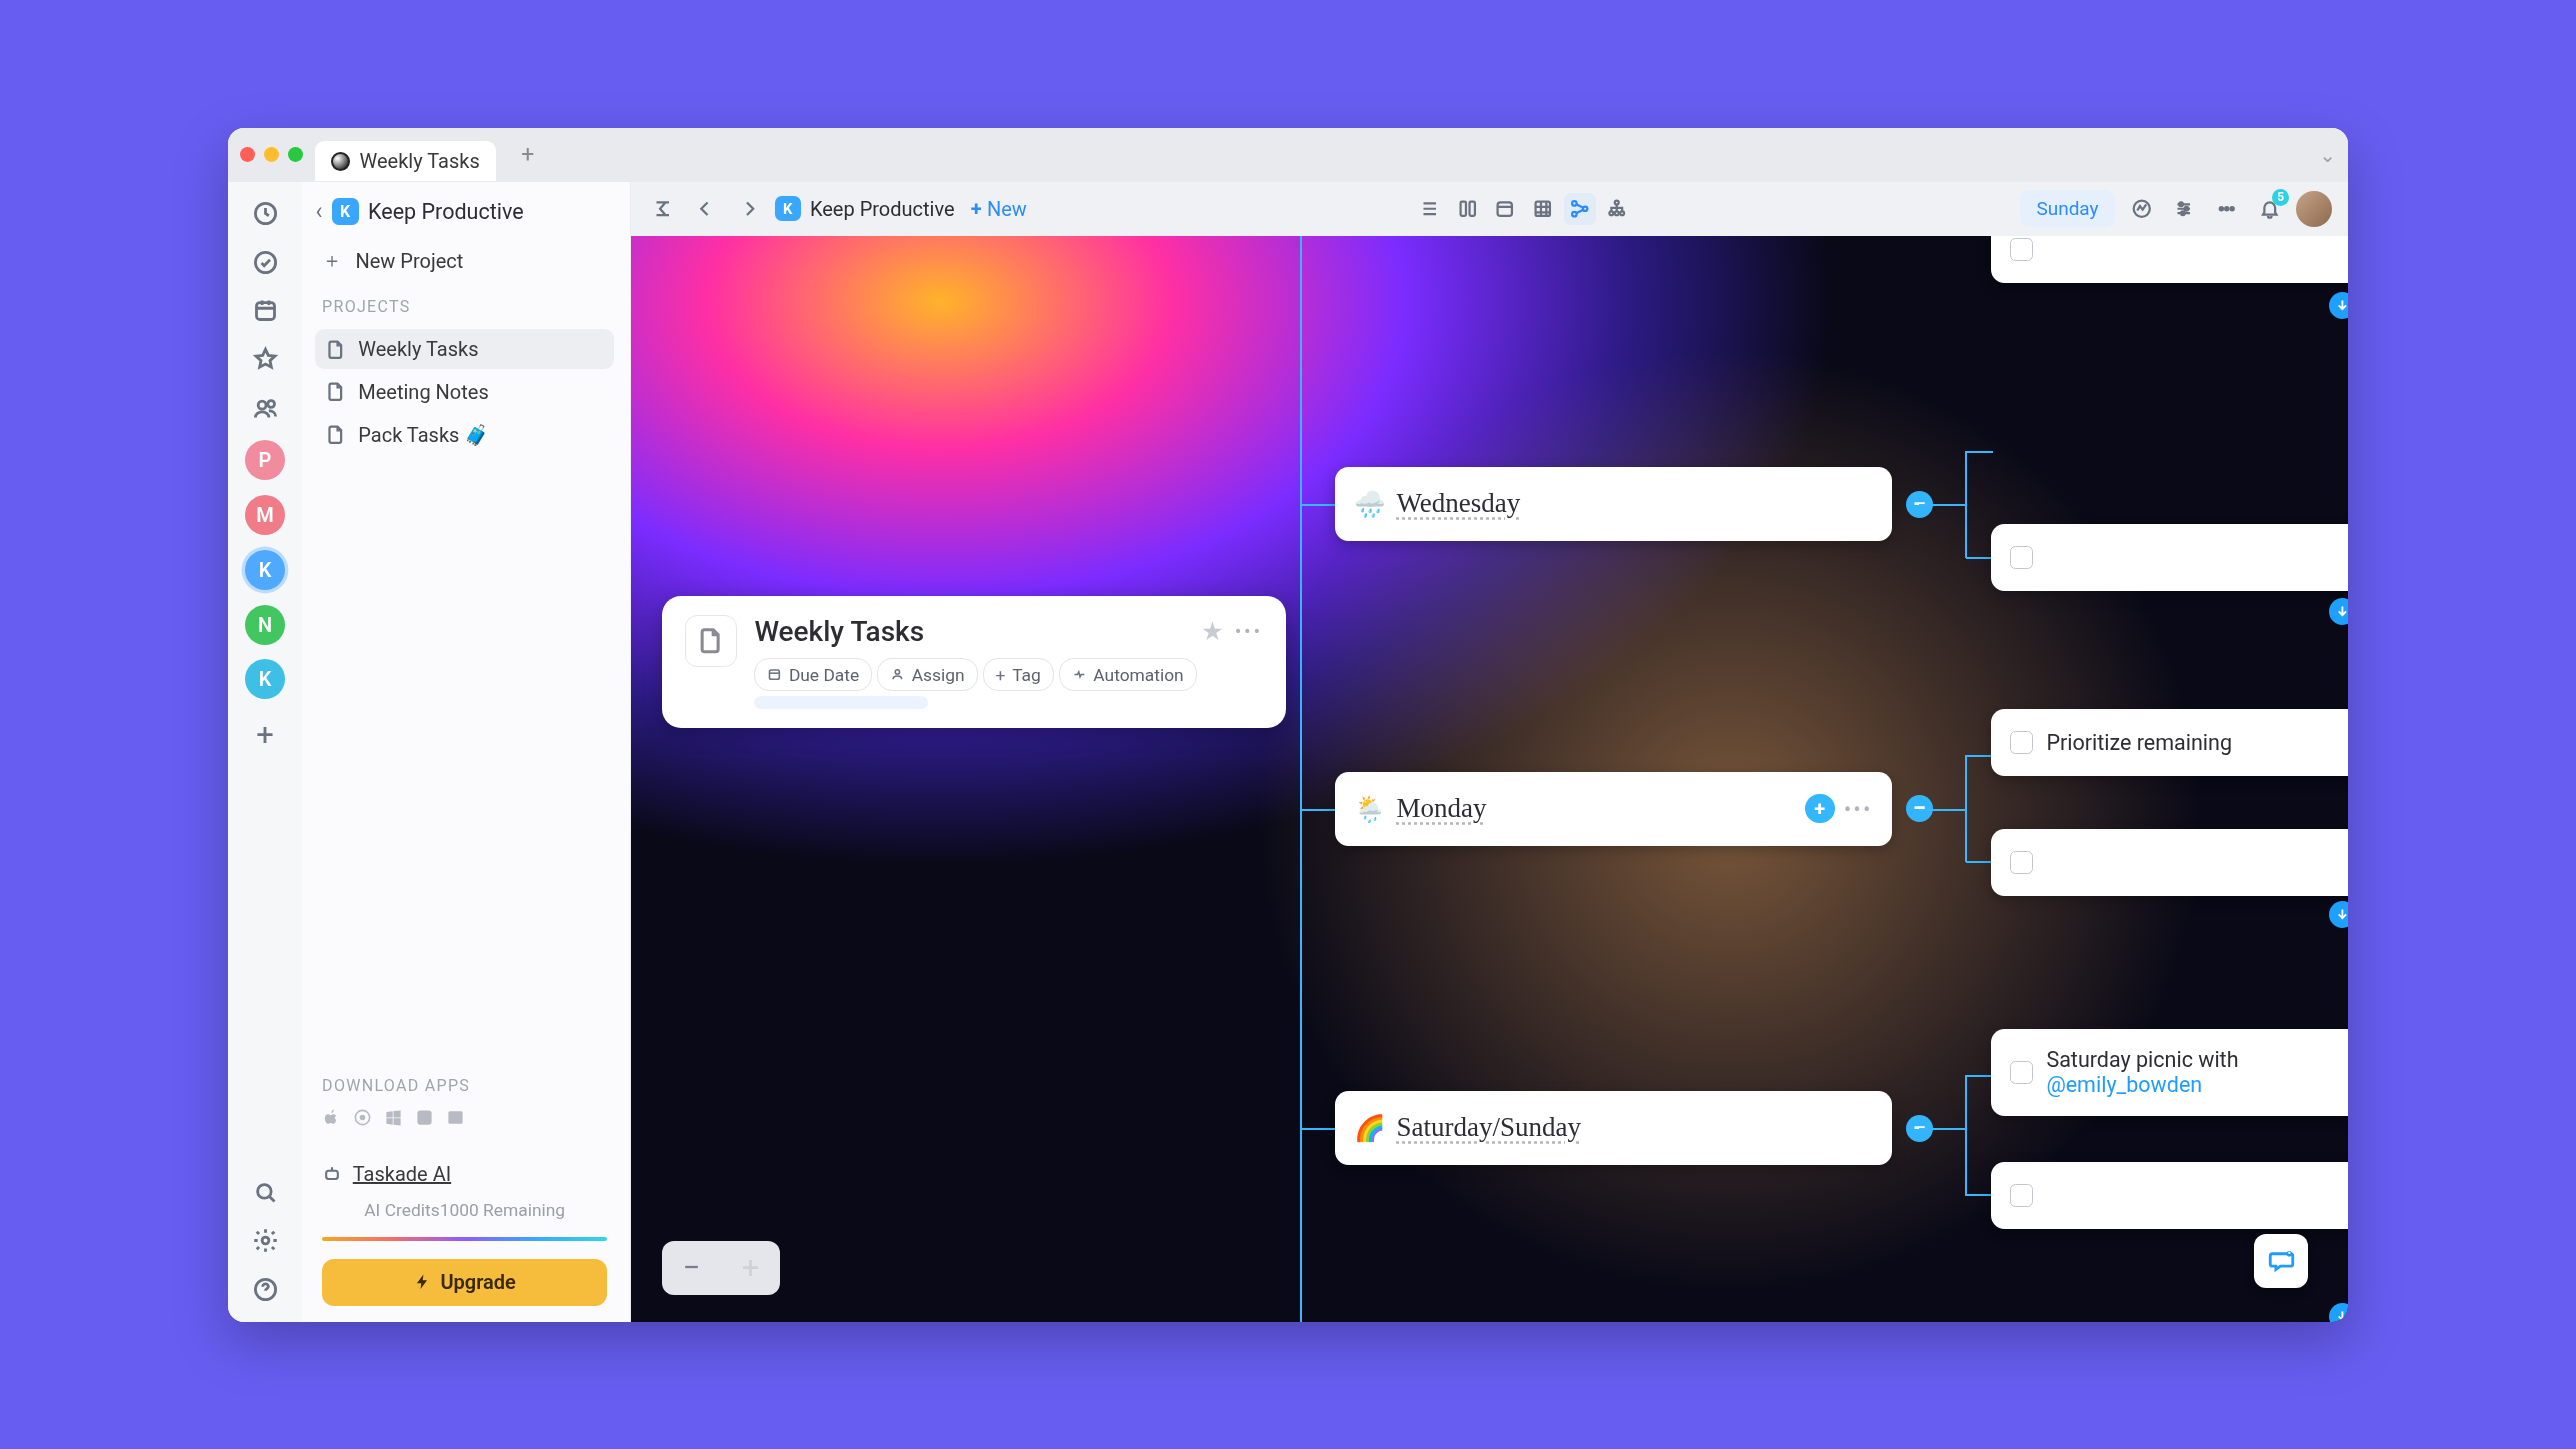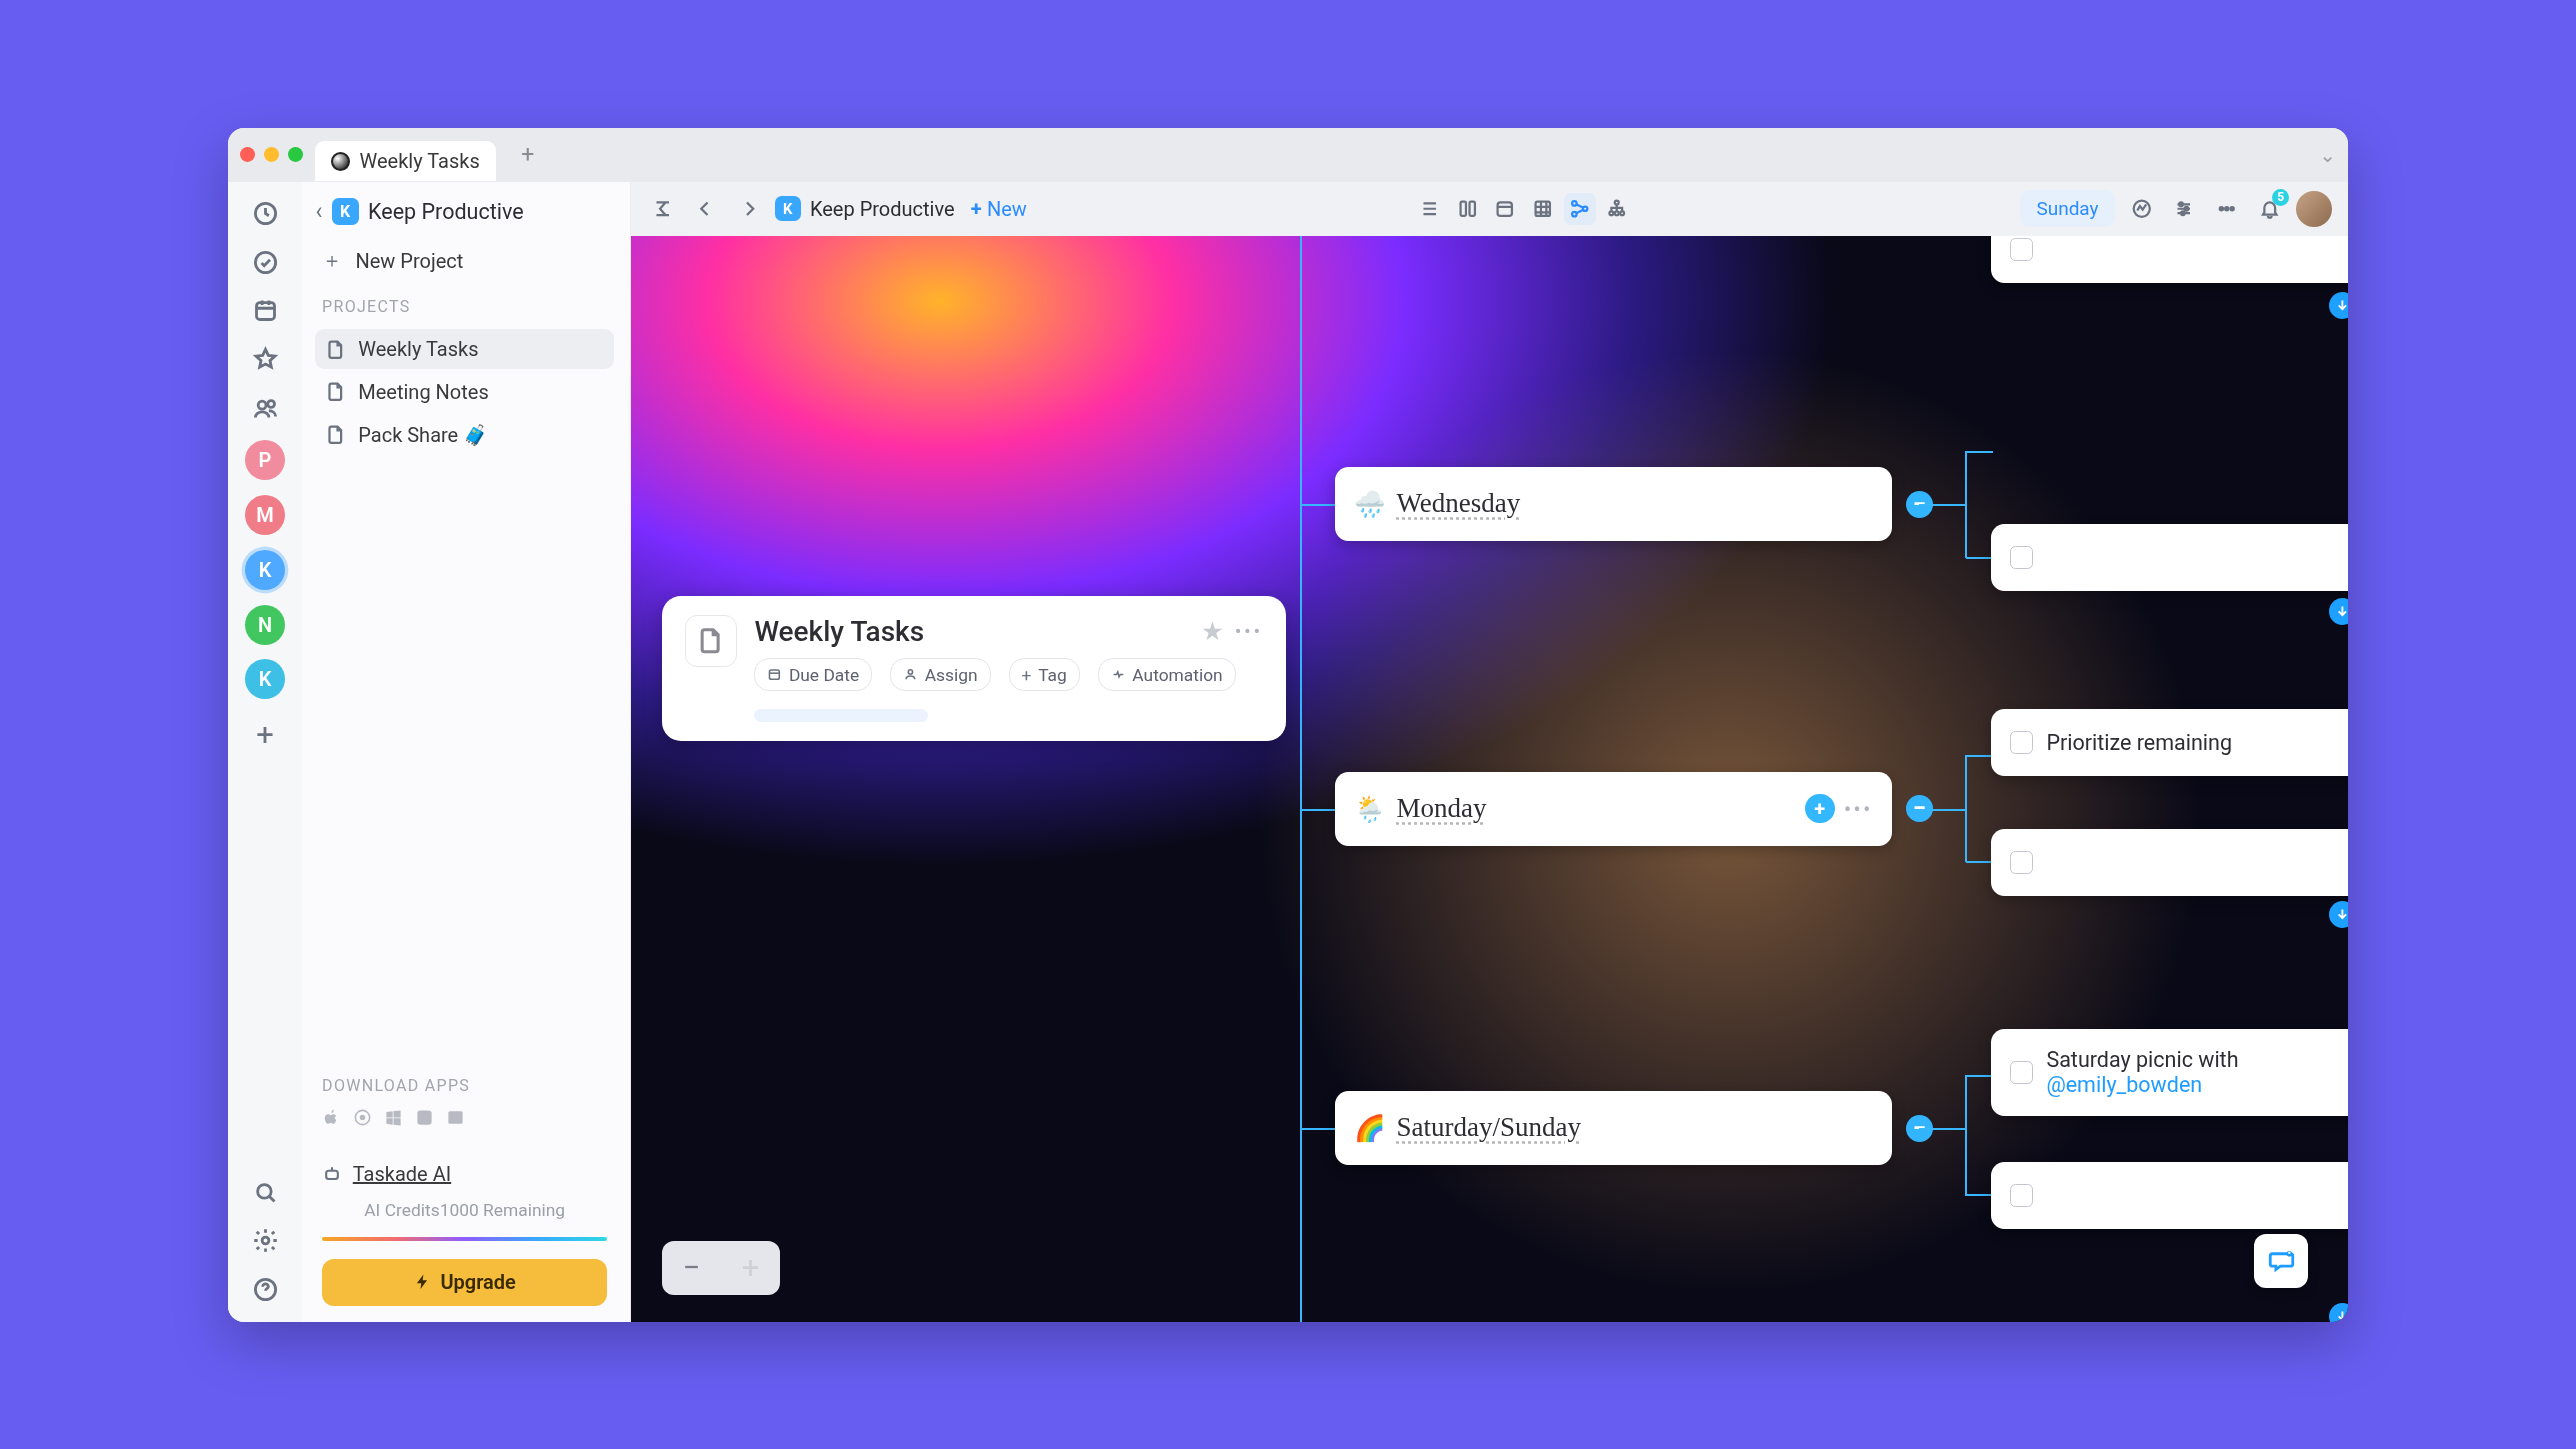--- a/index.html
+++ b/index.html
@@ -88,21 +88,21 @@
 
 
 .root-card { position: absolute; left: 31px; top: 360px; width: 624px; background: #fff; border-radius: 19px; padding: 19px 23px; display: flex; gap: 17.4px; box-shadow: 0 5.4px 19px rgba(0,0,0,0.25); }
 .root-icon { width: 52px; height: 52px; border-radius: 12px; border: 0.7px solid #e6e7ea; display: flex; align-items: center; justify-content: center; }
 .root-icon svg { width: 29.5px; height: 29.5px; stroke: #8a8a92; fill: none; stroke-width: 2.5; }
 .root-body { flex: 1; display: flex; flex-direction: column; gap: 10.7px; }
 .root-title-row { display: flex; align-items: center; gap: 10.7px; }
 .root-title { font-size: 28px; color: #2d2d33; font-weight: 500; flex: 1; }
 .star { color: #c9cbd2; font-size: 25.5px; cursor: pointer; }
 .dots { color: #b1b4be; font-size: 20px; letter-spacing: 2.7px; cursor: pointer; }
-.pill-row { display: flex; gap: 18px; flex-wrap: wrap; }
+.pill-row { display: flex; gap: 5px; flex-wrap: wrap; }
 .pill { display: flex; align-items: center; gap: 6.7px; border: 0.7px solid #e2e4ea; border-radius: 14.8px; padding: 5.4px 12px; font-size: 17.4px; color: #5e6270; cursor: pointer; background: #fff; }
 .pill.pale { background: #eaf3ff; border-color: #eaf3ff; color: #eaf3ff; }
 
 .day-card, .task-card { position: absolute; background: #fff; border-radius: 13.4px; display: flex; align-items: center; padding: 0 19px; box-shadow: 0 4px 13.4px rgba(0,0,0,0.25); }
 .day-card { width: 557px; height: 74px; font-size: 27px; color: #2d2d33; font-weight: 500; }
 .day-card .emoji { margin-right: 10.7px; font-size: 25.5px; }
 .day-card .day-text { text-decoration: underline dotted rgba(45,45,51,0.35); text-underline-offset: 5.4px; font-family: Liberation Serif, serif; }
 .day-card .add { margin-left: auto; width: 29.5px; height: 29.5px; border-radius: 50%; background: #33b7ff; color: #fff; display: none; align-items: center; justify-content: center; font-weight: 700; font-size: 20px; cursor: pointer; }
 .day-card.sel .add { display: flex; }
 .day-card.sel .dots { display: inline; }
@@ -248,21 +248,21 @@
               <path d="M7 3h7l4 4v12a2 2 0 01-2 2H7a2 2 0 01-2-2V5a2 2 0 012-2z"></path>
               <path d="M14 3v4h4"></path>
             </svg>
           <span>Meeting Notes</span>
         </div>
         <div class="proj">
           <svg viewBox="0 0 24 24">
               <path d="M7 3h7l4 4v12a2 2 0 01-2 2H7a2 2 0 01-2-2V5a2 2 0 012-2z"></path>
               <path d="M14 3v4h4"></path>
             </svg>
-          <span>Pack Share 🧳</span>
+          <span>Pack Tasks 🧳</span>
         </div>
       </div>
 
       <div class="sidebar-spacer"></div>
 
       <div class="section-label">DOWNLOAD APPS</div>
       <div class="dl-row">
         <span><svg viewBox="0 0 24 24">
               <path d="M16 13c0-2 2-3 2-3s-1.5-2-3.5-2c-1.5 0-2.5 1-3.5 1s-2-1-3.5-1c-2 0-4 2-4 5s2 7 4 7c1 0 2-1 3.5-1s2 1 3.5 1 3-3 3.5-5c0 0-2-1-2-4zM14 5c.8-1 1-2.5 1-3-1 .2-2 1-2.5 1.8-.5.7-.8 1.7-.7 2.7 1 0 1.7-.6 2.2-1.5z"></path>
             </svg></span>

